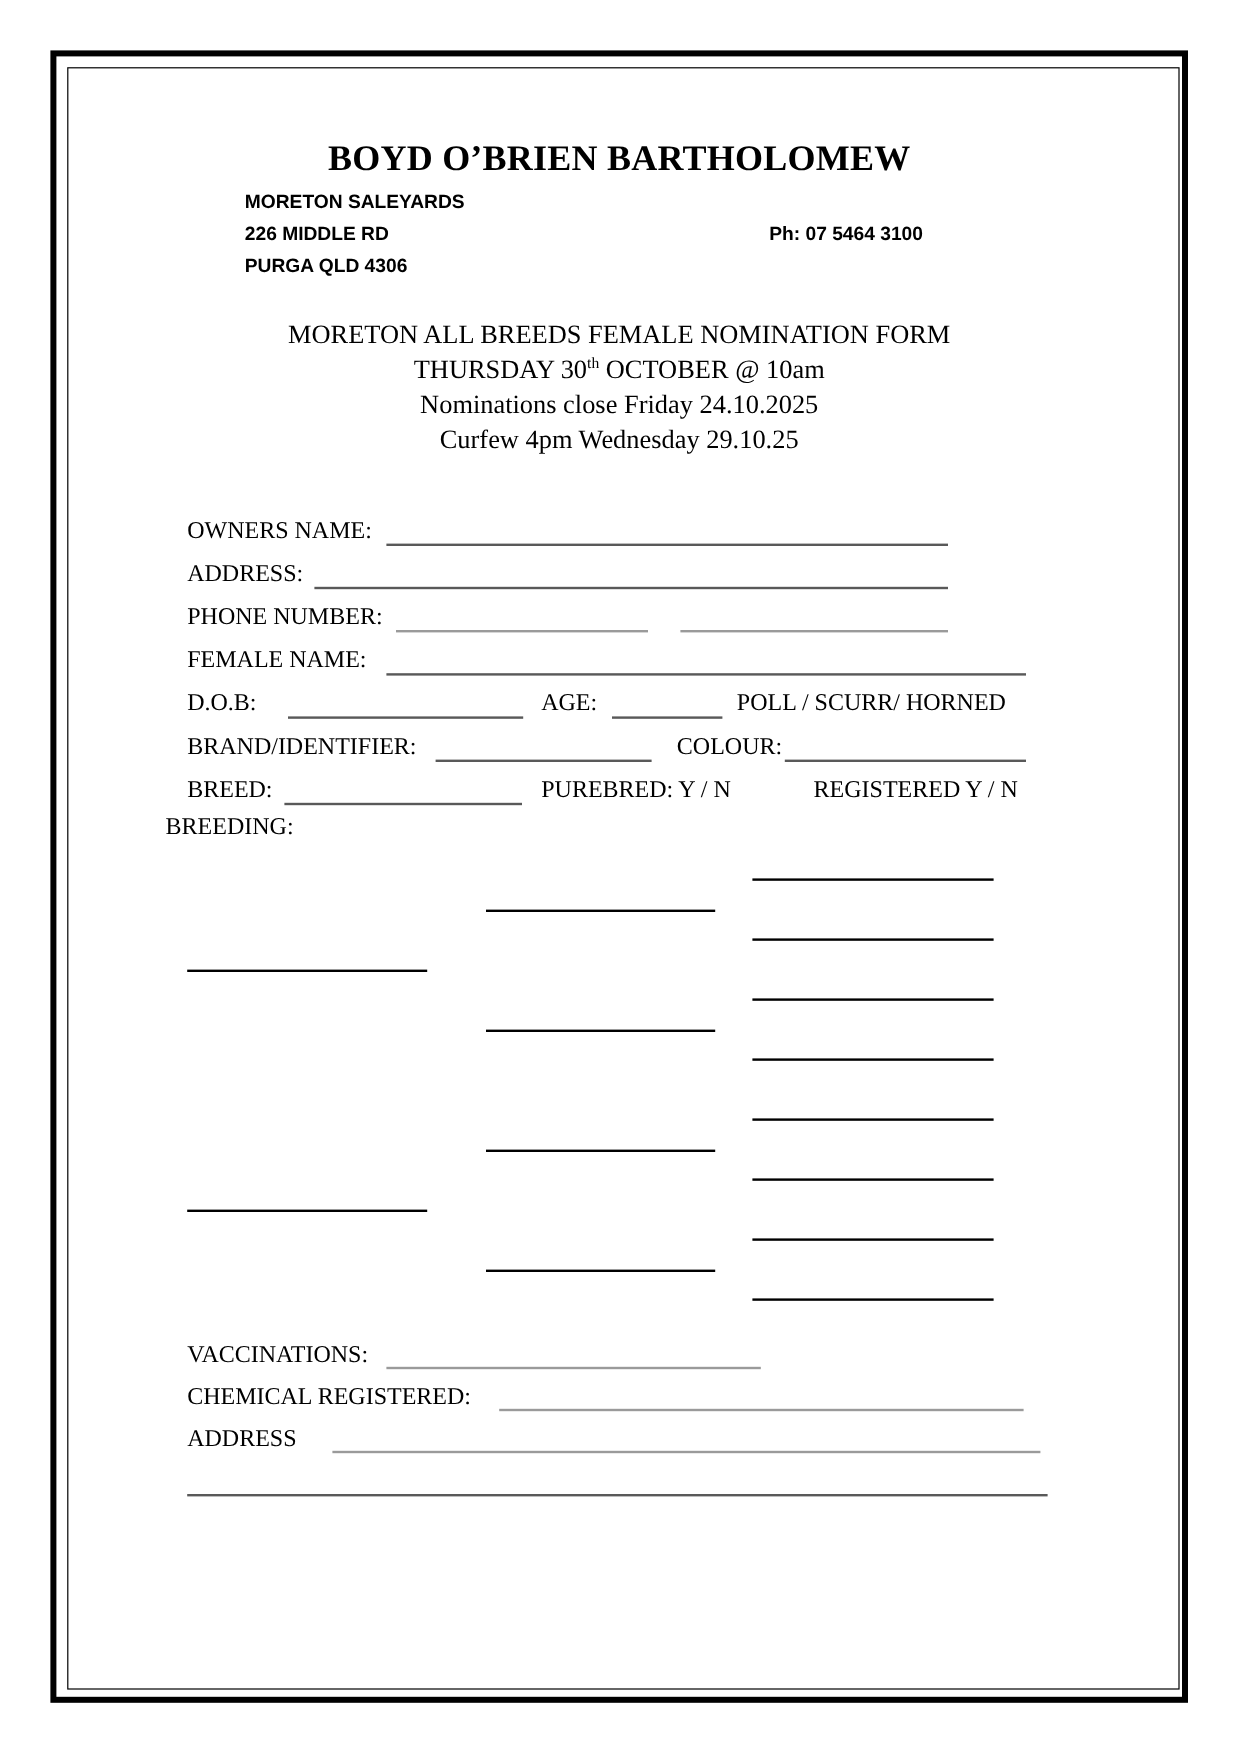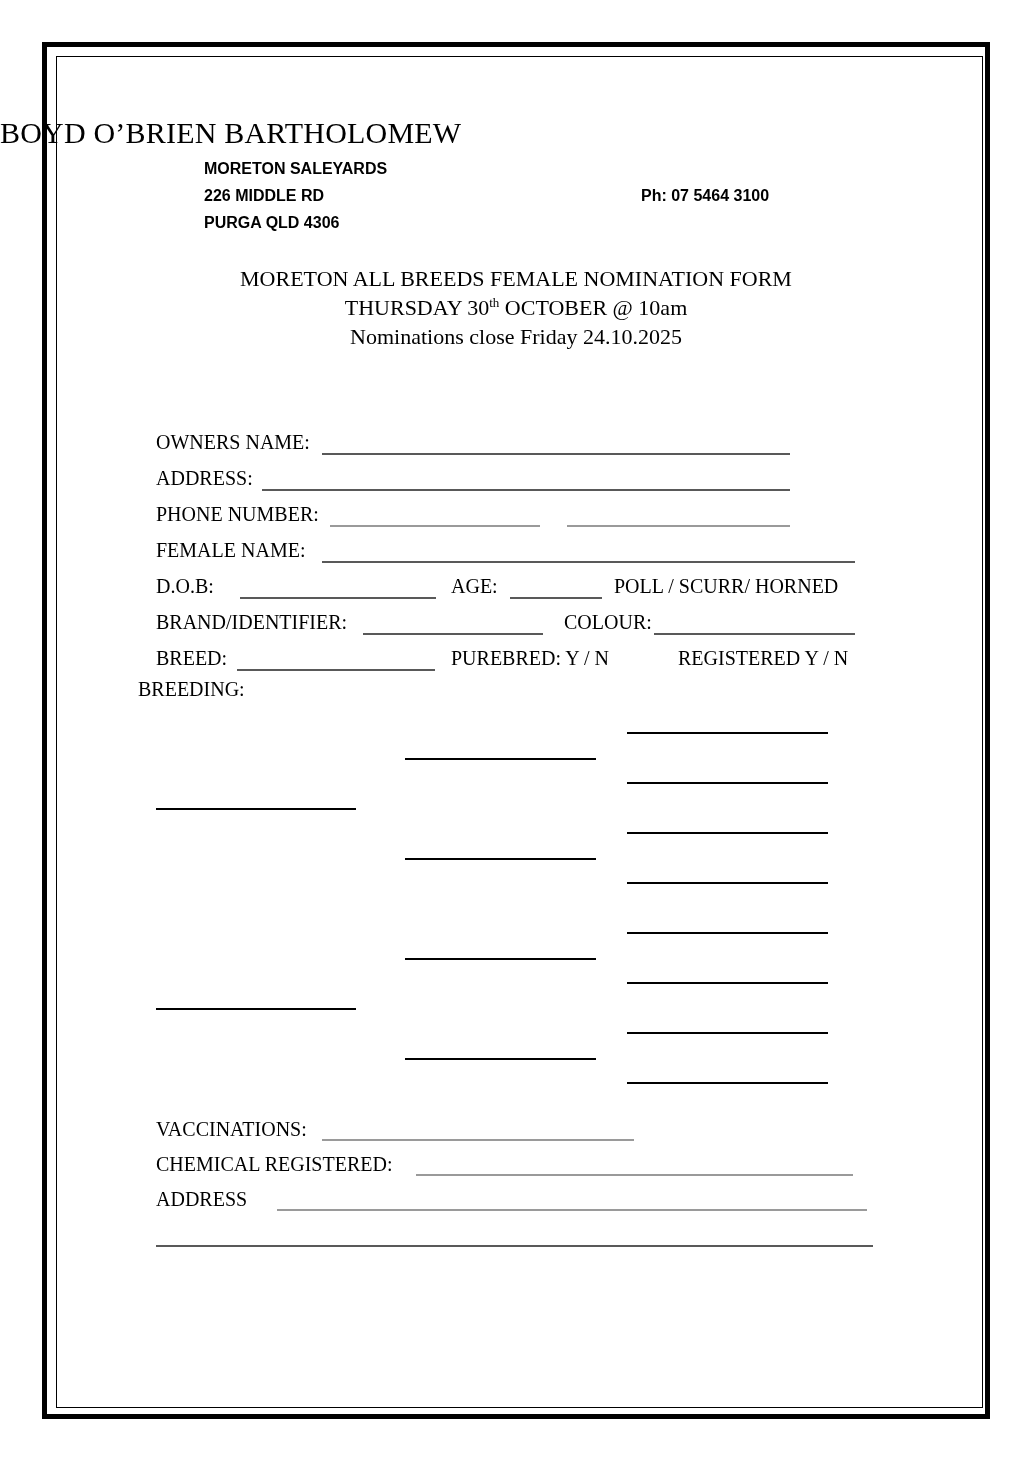--- a/index.html
+++ b/index.html
@@ -1,21 +1,21 @@
 <!DOCTYPE html>
 <html><head>
 <meta charset="utf-8">
 <style>
   html,body{margin:0;padding:0;background:#fff;}
   .page{position:relative;width:1032px;height:1459px;background:#ffffff;
         font-family:"Liberation Serif","DejaVu Serif",serif;color:#000;overflow:hidden;}
   .b-outer{position:absolute;left:42px;top:42px;width:938px;height:1367px;border:5px solid #000;}
   .b-inner{position:absolute;left:56px;top:56px;width:925px;height:1350px;border:1.5px solid #000;}
-  .title{position:absolute;left:0;right:0;top:116px;text-align:left;
-         font-size:30px;font-weight:normal;letter-spacing:.2px;}
+  .title{position:absolute;left:0;right:0;top:116px;text-align:center;
+         font-size:30px;font-weight:bold;letter-spacing:.2px;}
   .sans{font-family:"Liberation Sans","DejaVu Sans",sans-serif;font-weight:bold;}
   .org{position:absolute;left:156px;font-size:16px;line-height:24px;white-space:nowrap;margin-left:48px;}
   .org.phone{left:593px;}
   .emailrow{position:absolute;left:156px;top:236px;font-size:16px;white-space:nowrap;}
   .link{color:#0000ff;text-decoration:underline;cursor:pointer;}
   .ws{margin-left:38px;}
   .ft{position:absolute;left:0;right:0;text-align:center;font-size:22px;white-space:nowrap;}
   .ft sup{font-size:13px;}
   .lbl{position:absolute;font-size:20px;line-height:24px;white-space:nowrap;}
   .uline{position:absolute;height:0;border-top:2px solid #595959;}
@@ -32,20 +32,21 @@
 
   <div class="title">BOYD O’BRIEN BARTHOLOMEW</div>
   <div class="org sans" style="top:157px">MORETON SALEYARDS</div>
   <div class="org sans" style="top:184px">226 MIDDLE RD</div>
   <div class="org sans phone" style="top:184px">Ph: 07 5464 3100</div>
   <div class="org sans" style="top:211px">PURGA QLD 4306</div>
 
   <div class="ft" style="top:266px">MORETON ALL BREEDS FEMALE NOMINATION FORM</div>
   <div class="ft" style="top:295px"><span>THURSDAY 30</span><sup>th</sup><span> OCTOBER @ 10am</span></div>
   <div class="ft" style="top:324px">Nominations close Friday 24.10.2025</div>
+  <div class="ft" style="top:353px">Curfew 4pm Wednesday 29.10.25</div>
 
   <div class="lbl" style="left:156px;top:430px">OWNERS NAME:</div>
   <div class="uline" style="left:322px;top:453px;width:468px"></div>
 
   <div class="lbl" style="left:156px;top:466px">ADDRESS:</div>
   <div class="uline" style="left:262px;top:489px;width:528px"></div>
 
   <div class="lbl" style="left:156px;top:502px">PHONE NUMBER:</div>
   <div class="uline lt" style="left:330px;top:525px;width:210px"></div>
   <div class="uline lt" style="left:567px;top:525px;width:223px"></div>

